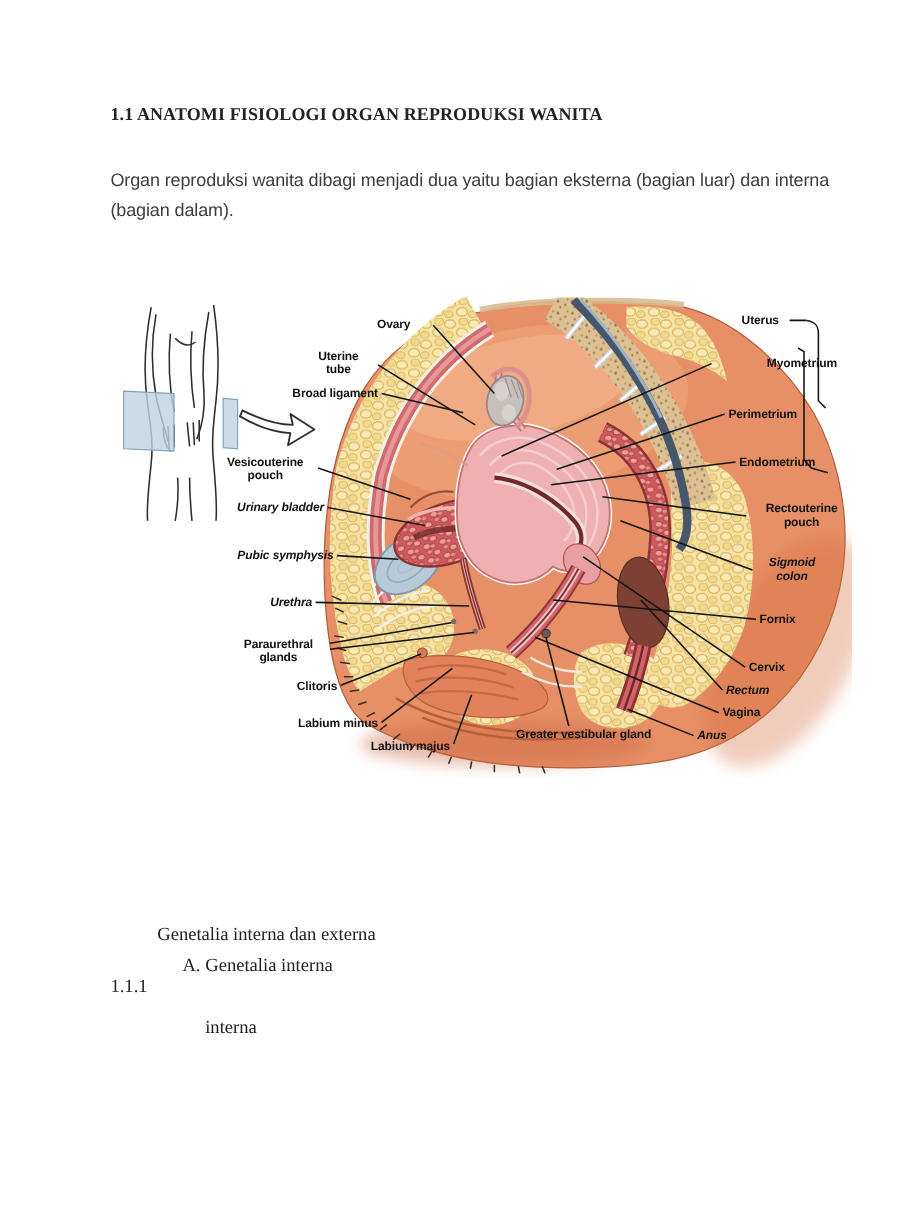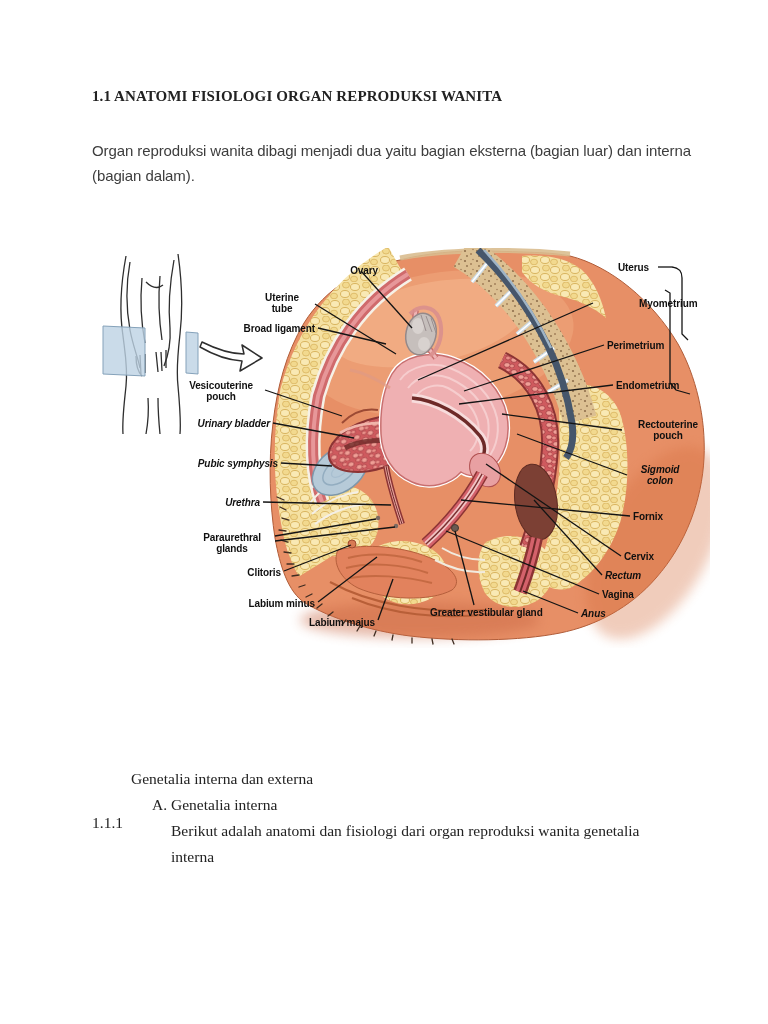--- a/index.html
+++ b/index.html
@@ -226,21 +226,21 @@
         <path d="M531,308 L396,216"></path>
         <path d="M512,327 L444,252"></path>
         <path d="M509,346 L356,283"></path>
         <path d="M488,365 L433,343"></path>
         <path d="M568,19 L582,19"></path>
         <path d="M582,19 C590,20 592,24 592,30 L592,86 L598,92"></path>
         <path d="M575,42 L580,45 L580,135 L586,142 L600,146"></path>
       </g>
     </svg>
 
-    <div class="lbl" style="right:332px;top:17px;">Ovary</div>
+    <div class="lbl" style="right:368px;top:17px;">Ovary</div>
     <div class="lbl wrap" style="right:402px;top:44px;width:52px;">Uterine tube</div>
     <div class="lbl" style="right:395px;top:75px;">Broad ligament</div>
     <div class="lbl wrap" style="right:448px;top:132px;width:82px;">Vesicouterine pouch</div>
     <div class="lbl it" style="right:440px;top:170px;">Urinary bladder</div>
     <div class="lbl it" style="right:432px;top:210px;">Pubic symphysis</div>
     <div class="lbl it" style="right:450px;top:249px;">Urethra</div>
     <div class="lbl wrap" style="right:438px;top:284px;width:80px;">Paraurethral glands</div>
     <div class="lbl" style="right:429px;top:319px;">Clitoris</div>
     <div class="lbl" style="right:395px;top:350px;">Labium minus</div>
     <div class="lbl" style="right:335px;top:369px;">Labium majus</div>
@@ -255,16 +255,15 @@
     <div class="lbl" style="left:534px;top:303px;">Cervix</div>
     <div class="lbl it" style="left:515px;top:322px;">Rectum</div>
     <div class="lbl" style="left:512px;top:341px;">Vagina</div>
     <div class="lbl it" style="left:491px;top:360px;">Anus</div>
   </div>
 
   <div class="serifline" style="left:92px;top:814px;">1.1.1</div>
   <div class="serifline" style="left:131px;top:770px;">Genetalia interna dan externa</div>
   <div class="serifline" style="left:152px;top:796px;">A.</div>
   <div class="serifline" style="left:171px;top:796px;">Genetalia interna</div>
-  <div class="serifline" style="left:171px;top:822px;">Berikut adalah anatomi dan fisiologi dari organ reproduksi wanita genetalia</div>
   <div class="serifline" style="left:171px;top:848px;">interna</div>
 
 </div>
 
 </body></html>

